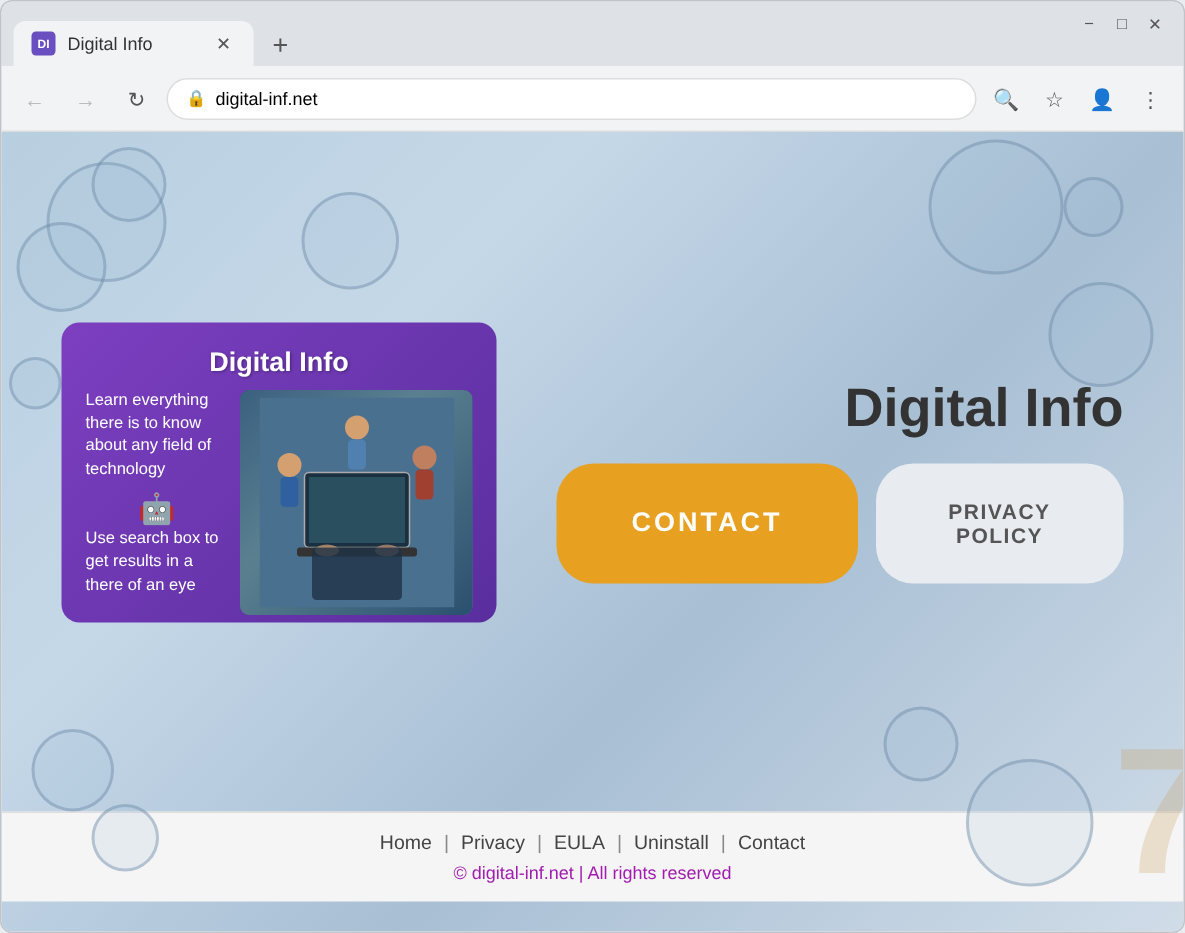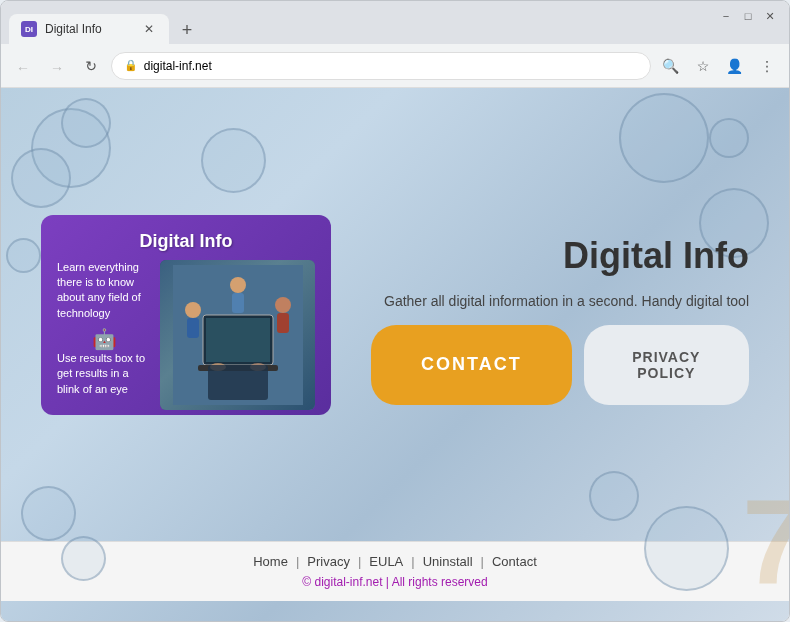--- a/index.html
+++ b/index.html
@@ -120,21 +120,21 @@
     <div class="bg-logo">7</div>
 
     <div class="main-content">
 
       <div class="left-card">
         <div class="card-title">Digital Info</div>
         <div class="card-body">
           <div class="card-left-text">
             <p class="card-text">Learn everything there is to know about any field of technology</p>
             <div class="card-icon">🤖</div>
-            <p class="card-text">Use results box to get results in a blink of an eye</p>
+            <p class="card-text">Use search box to get results in a there of an eye</p>
           </div>
           <div class="card-image">
             <div class="laptop-visual">
 
               <svg width="130" height="140" viewBox="0 0 130 140" xmlns="http://www.w3.org/2000/svg">
 
                 <rect width="130" height="140" fill="#4a7090"></rect>
 
                 <rect x="30" y="50" width="70" height="50" rx="3" fill="#1a3040" stroke="#aaa" stroke-width="1"></rect>
                 <rect x="33" y="53" width="64" height="44" fill="#2a5060"></rect>
@@ -153,21 +153,20 @@
                 <ellipse cx="45" cy="102" rx="8" ry="4" fill="#d4a070" opacity="0.7"></ellipse>
                 <ellipse cx="85" cy="102" rx="8" ry="4" fill="#c09070" opacity="0.7"></ellipse>
               </svg>
             </div>
           </div>
         </div>
       </div>
 
       <div class="right-section">
         <div class="site-title">Digital Info</div>
-        <div class="site-tagline">Gather all digital information in a second. Handy digital tool</div>
         <div class="buttons-row">
           <button class="btn-contact">CONTACT</button>
           <button class="btn-privacy">PRIVACY POLICY</button>
         </div>
       </div>
 
     </div>
 
     <div class="footer">
       <div class="footer-links">

